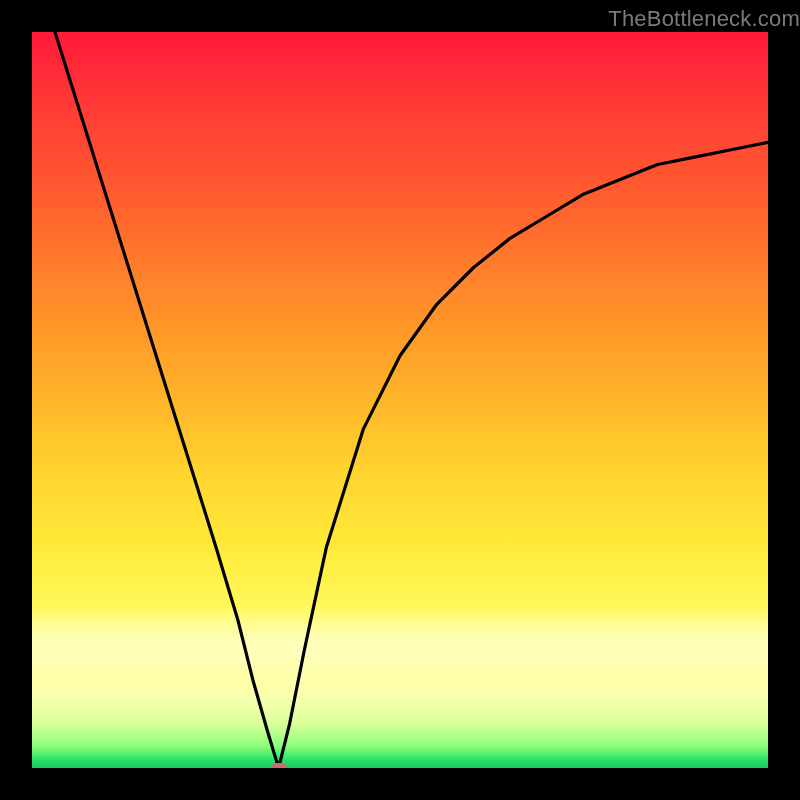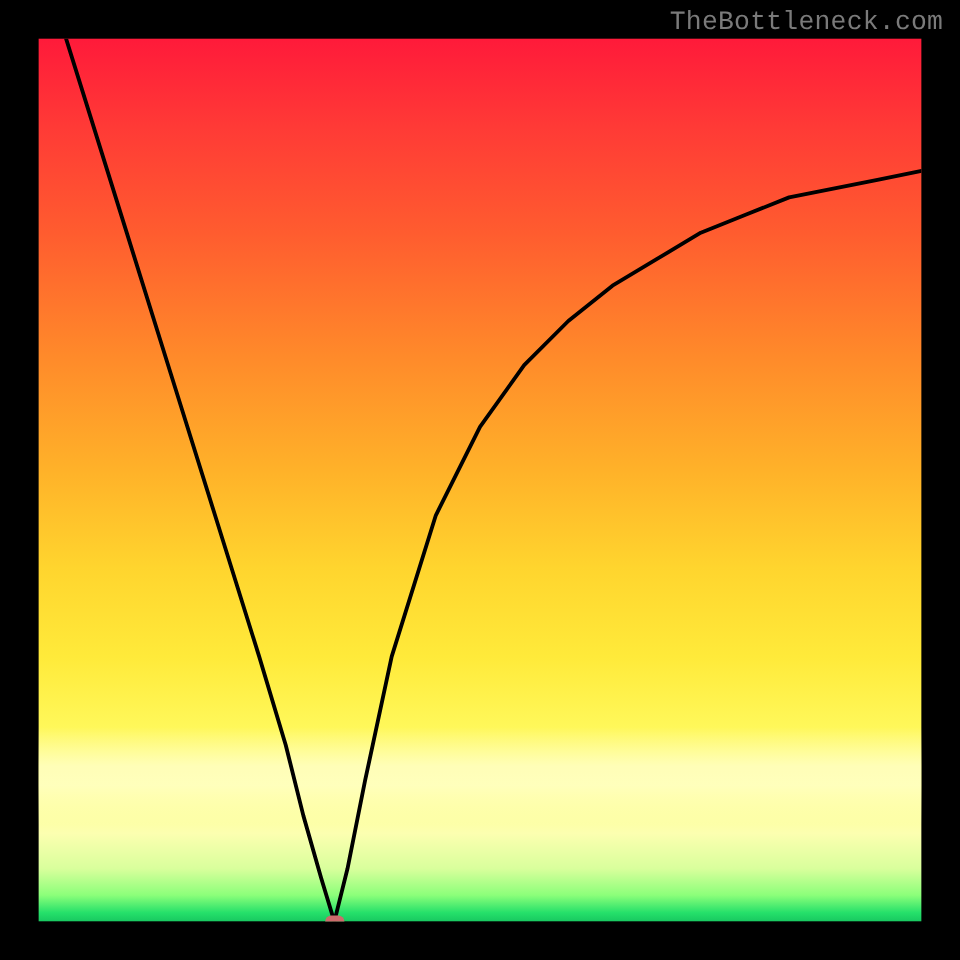--- a/index.html
+++ b/index.html
@@ -72,27 +72,26 @@
     position: absolute;
     width: 16px;
     height: 10px;
     border-radius: 999px;
     background: #cc6b6b;
     transform: translate(-50%, -50%);
   }
   .watermark {
     position: absolute;
     top: 6px;
-    right: 14px;
+    right: 0;
     color: #7a7a7a;
     font-size: 22px;
     font-weight: 500;
     letter-spacing: 0.2px;
     user-select: none;
-    font-family: Liberation Mono, monospace;
   }
 </style>
 </head>
 <body>
 
 <div class="frame">
 
   <div class="plot-area">
     <div class="gradient"></div>
     <div class="light-band"></div>

